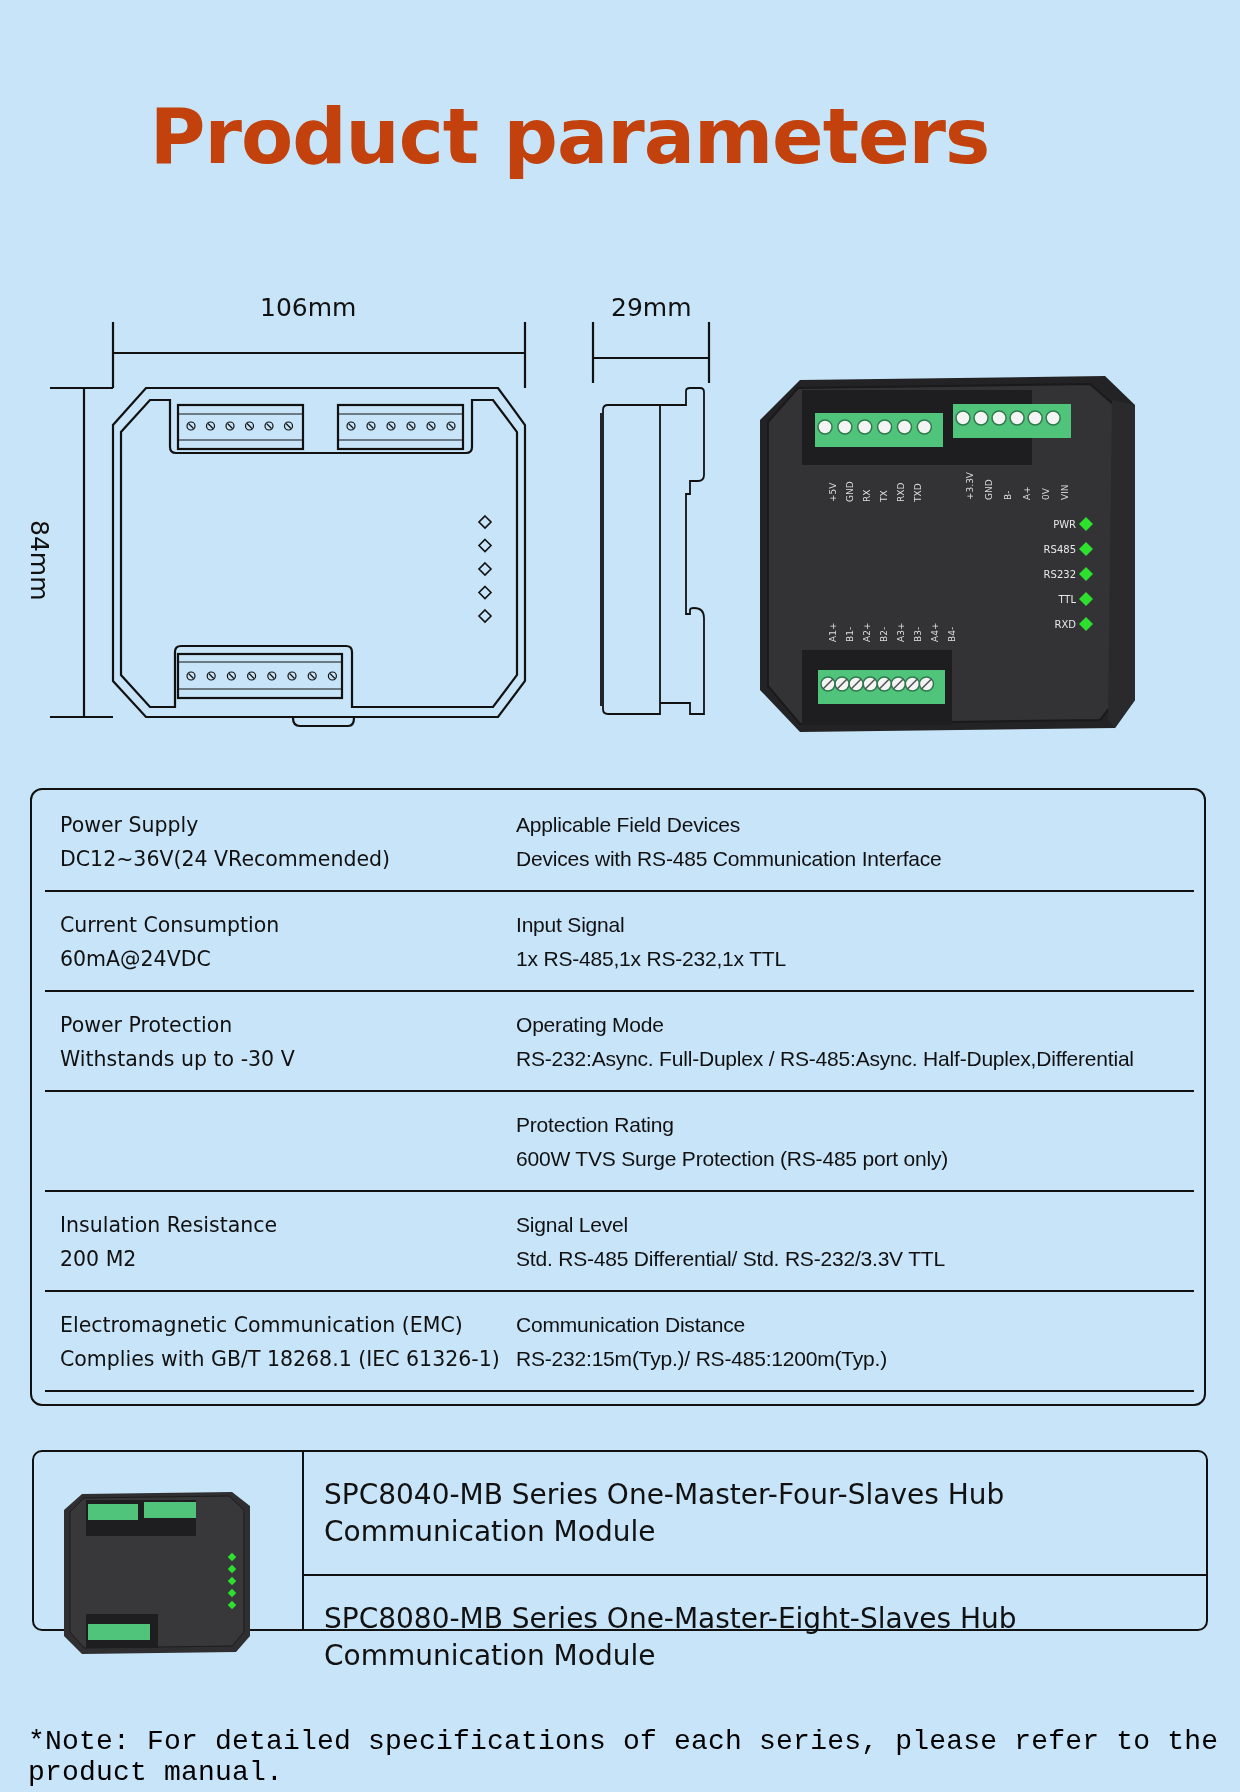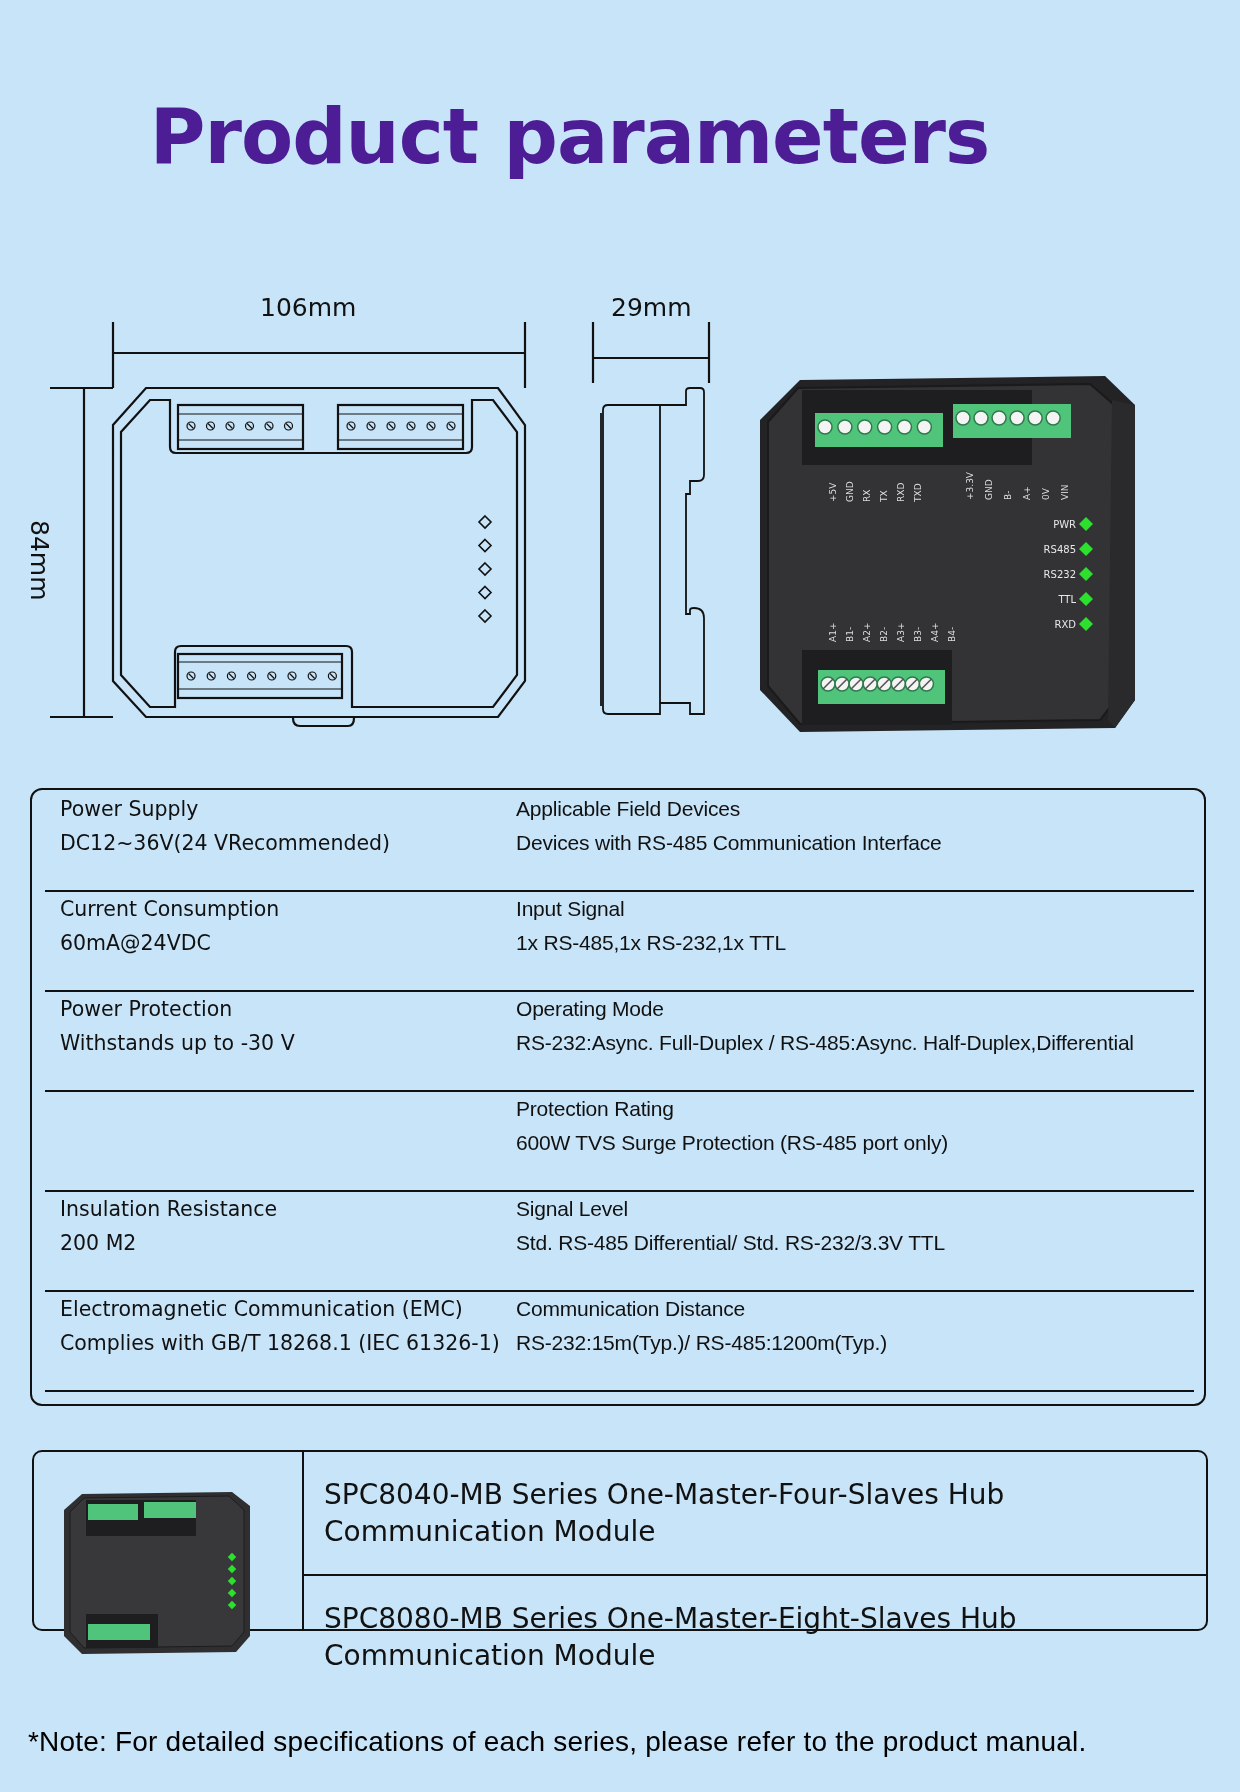--- a/index.html
+++ b/index.html
@@ -1,37 +1,37 @@
 <!DOCTYPE html>
 <html><head>
 <meta charset="utf-8">
 <style>
   html, body { margin:0; padding:0; }
   body { width:1240px; height:1792px; background:#c8e4f8; position:relative; overflow:hidden;
          font-family:"DejaVu Sans", "Liberation Sans", sans-serif; color:#111; }
   .title { position:absolute; left:0; width:1139px; top:92px; text-align:center;
-           font-size:76px; font-weight:bold; letter-spacing:-1px; color:#4c1d95; }
+           font-size:76px; font-weight:bold; letter-spacing:-1px; color:#c2410c; }
   .dim { position:absolute; font-size:25px; color:#111; }
   svg.draw { position:absolute; left:0; top:0; }
   .spec-box { position:absolute; left:30px; top:788px; width:1176px; height:618px;
               border:2px solid #111; border-radius:12px; box-sizing:border-box; }
   .spec-row { position:absolute; left:13px; right:10px; height:100px; border-bottom:2.5px solid #111; }
-  .cell { position:absolute; top:2px; font-size:20.5px; line-height:34px; color:#111; }
+  .cell { position:absolute; top:18px; font-size:20.5px; line-height:34px; color:#111; }
   .cell.l { left:15px; } .cell.r { left:471px; }
   .cell.r { font-family:"Liberation Sans", sans-serif; font-size:21px; letter-spacing:-0.2px; }
   .series-box { position:absolute; left:32px; top:1450px; width:1176px; height:181px;
                 border:2.5px solid #111; border-radius:10px; box-sizing:border-box; }
   .series-split { position:absolute; left:268px; top:0; bottom:0; border-left:2.5px solid #111; }
   .series-row { position:absolute; left:268px; right:0; height:122px; }
   .series-row.first { top:0; border-bottom:2.5px solid #111; }
   .series-row.second { top:124px; }
   .series-text { position:absolute; left:22px; top:24px; font-size:28px; line-height:37px; width:820px; }
   .thumb { position:absolute; left:30px; top:34px; }
   .note { position:absolute; left:28px; top:1726px; font-size:28px; color:#000;
-          font-family:Liberation Sans, sans-serif; letter-spacing:0.2px; }
+          font-family:Liberation Mono, monospace; letter-spacing:0.2px; }
   .lbl { font-family:"DejaVu Sans", sans-serif; fill:#ddd; font-size:9px; }
   .led-lbl { font-family:"DejaVu Sans", sans-serif; fill:#e8e8e8; font-size:10px; }
 </style>
 </head>
 <body>
 
 <div class="title">Product parameters</div>
 
 <div class="dim" style="left:260px; top:293px;">106mm</div>
 <div class="dim" style="left:611px; top:293px;">29mm</div>

